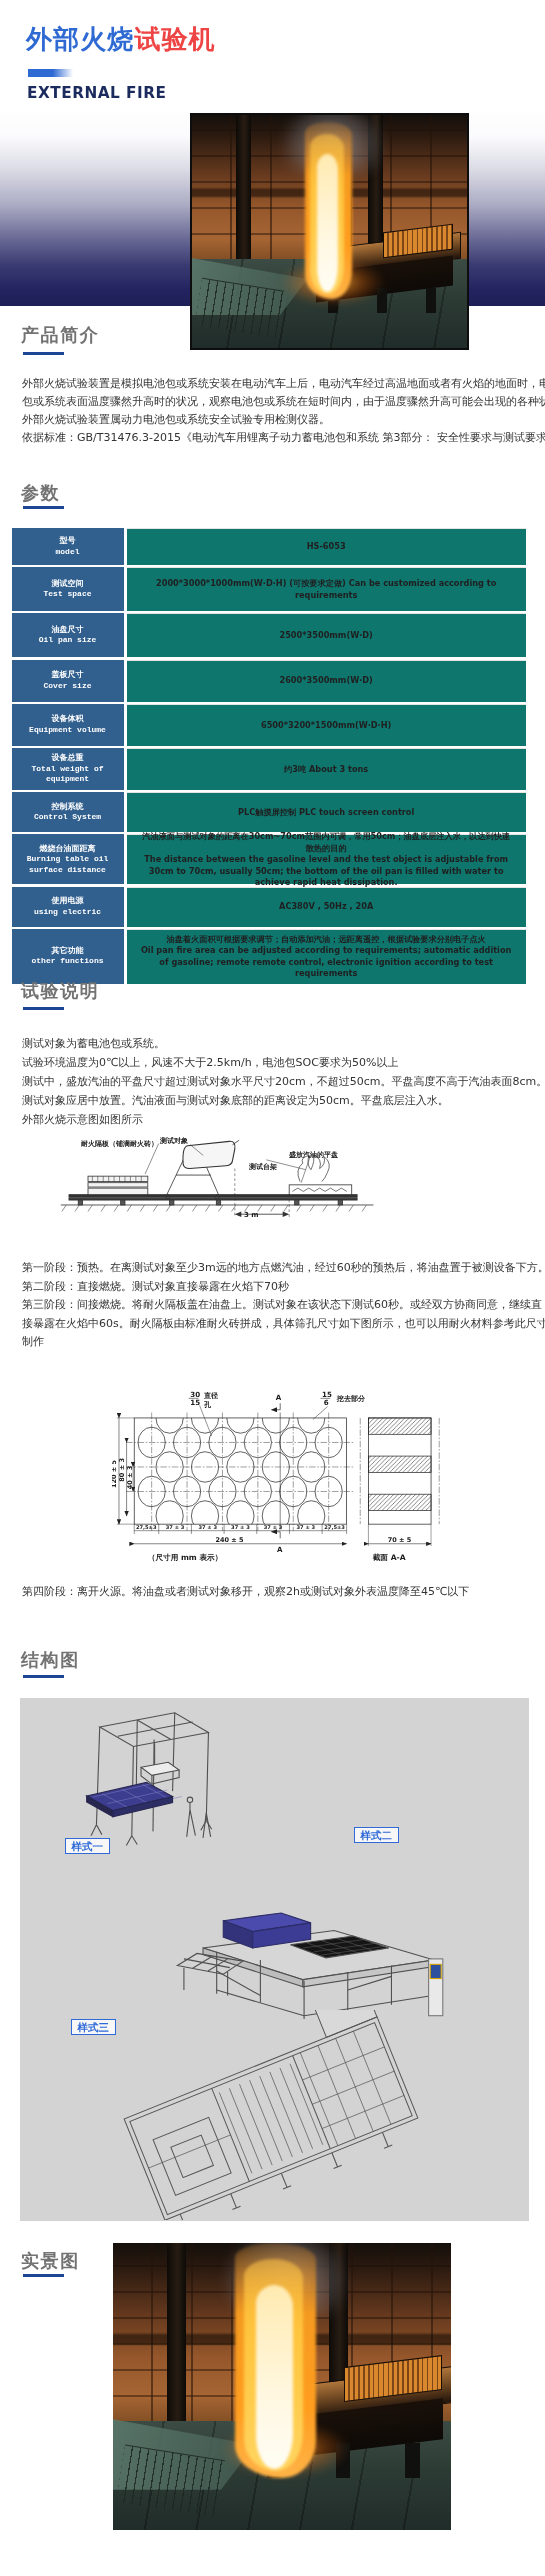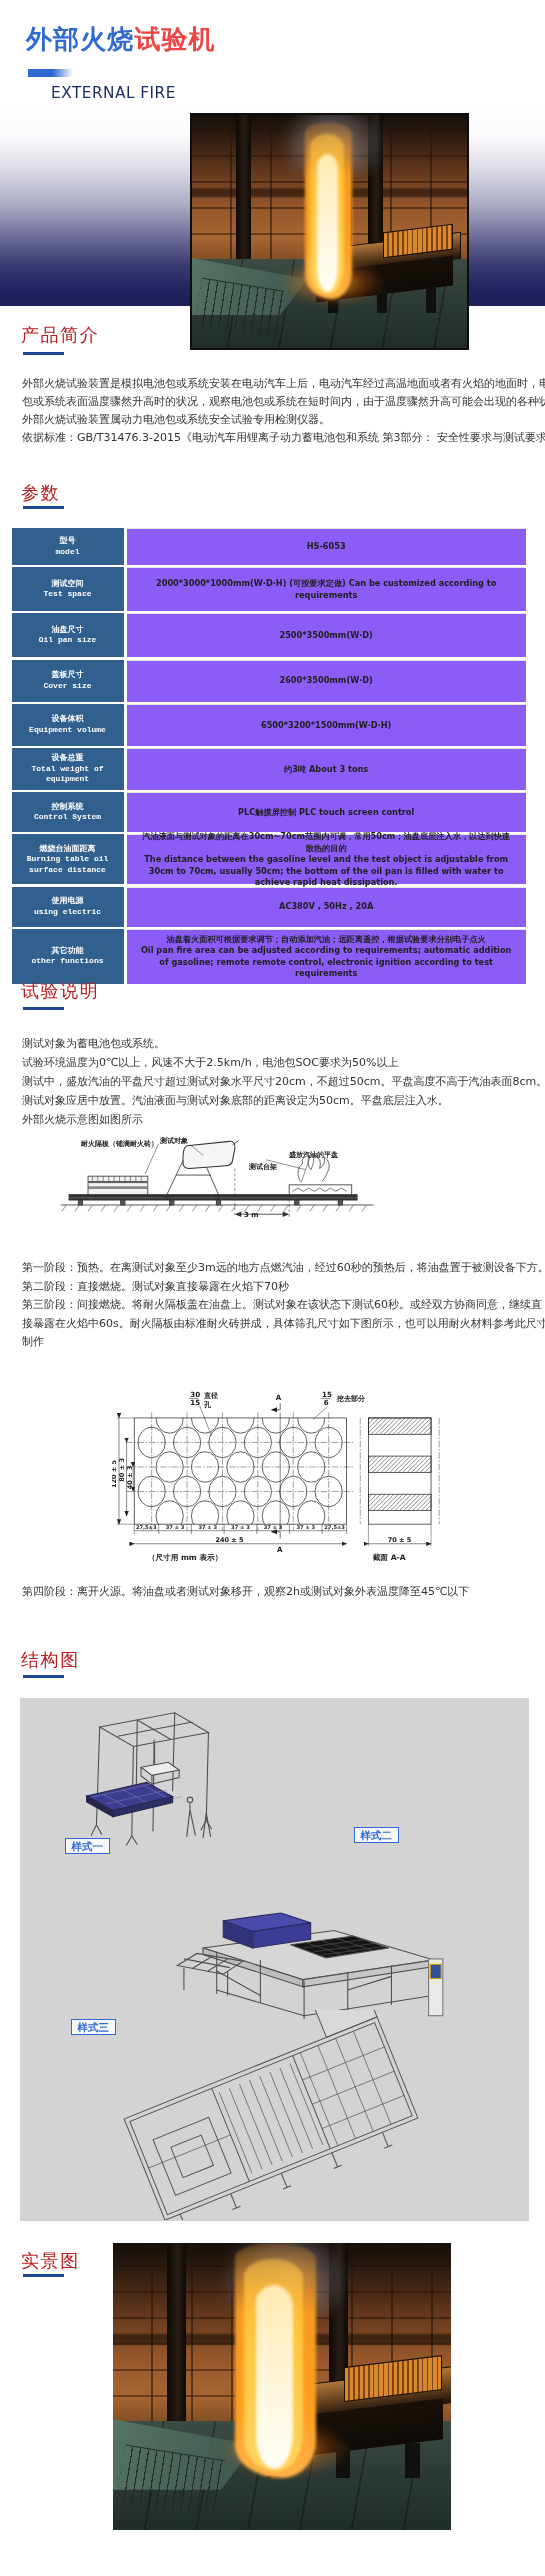--- a/index.html
+++ b/index.html
@@ -5,23 +5,23 @@
   html,body{margin:0;padding:0;background:#fff;}
   #page{position:relative;width:545px;height:2576px;background:#fff;overflow:hidden;
         font-family:"DejaVu Sans","Liberation Sans",sans-serif;}
   .abs{position:absolute;}
   
   .main-title{position:absolute;left:26px;top:22px;font-size:26px;font-weight:900;letter-spacing:1.1px;}
   .t-blue{color:#2f6ad3;}
   .t-navy{color:#ef4444;}
   .title-bar{position:absolute;left:28px;top:69px;width:45px;height:8.2px;
              background:linear-gradient(90deg,#2f6ad3 0%,#2f6ad3 55%,rgba(47,106,211,0) 100%);}
-  .subtitle{position:absolute;left:27px;top:84px;font-size:15.3px;font-weight:400;color:#1b2b5e;letter-spacing:0.5px;margin-left:24px;}
-  
-  .sec-head{position:absolute;left:21px;font-size:18px;font-weight:400;color:#b91c1c;letter-spacing:1.6px;}
+  .subtitle{position:absolute;left:27px;top:84px;font-size:15.3px;font-weight:700;color:#1b2b5e;letter-spacing:0.5px;}
+  
+  .sec-head{position:absolute;left:21px;font-size:18px;font-weight:700;color:#737373;letter-spacing:1.6px;}
   .sec-line{position:absolute;left:23px;width:41px;height:3.3px;background:#1c4596;}
   
   .hero-band{position:absolute;left:0;top:104px;width:545px;height:202px;
     background:linear-gradient(180deg,#ffffff 0%,#fbfbfd 16%,#dcdce6 32%,#ababc4 50%,#6c6c97 66%,#3a3a72 80%,#232360 92%,#1e1e58 100%);}
   
   .scene{position:absolute;overflow:hidden;background:#1c1410;}
   .scene-hero{left:190px;top:113px;width:275px;height:233px;border:2.2px solid #0d0d0d;}
   .scene-real{left:113px;top:2243px;width:338px;height:287px;}
   .sc-wall{position:absolute;left:0;top:0;right:0;height:62%;
     background:
@@ -69,21 +69,21 @@
   .para div{height:18px;line-height:18px;white-space:nowrap;}
   .para2 div{height:19px;line-height:19px;white-space:nowrap;}
   .para3 div{height:18.5px;line-height:18.5px;white-space:nowrap;}
   .oneline{position:absolute;left:22px;font-size:11px;color:#333;white-space:nowrap;}
   
   .ptable{position:absolute;left:11.5px;top:528px;width:514px;}
   .prow{display:flex;margin-bottom:2.2px;}
   .pl{width:112px;background:#315f8e;color:#fff;display:flex;flex-direction:column;
       align-items:center;justify-content:center;text-align:center;font-size:8px;line-height:10.4px;
       font-weight:600;padding:2.2px 3.3px;box-sizing:border-box;margin-right:3.3px;flex:none;font-family:Liberation Mono, monospace;}
-  .pv{flex:1;background:#8b5cf6;color:#1f1f1f;display:flex;flex-direction:column;align-items:center;
+  .pv{flex:1;background:#0f766e;color:#1f1f1f;display:flex;flex-direction:column;align-items:center;
       justify-content:center;text-align:center;font-size:8.2px;line-height:11.5px;font-weight:700;
       padding:2.2px 14px;box-sizing:border-box;border-top:0.5px solid #e4e4e0;}
   
   .diag-label{position:absolute;font-size:7px;color:#1c1c1c;font-weight:600;white-space:nowrap;}
   svg text{font-family:"DejaVu Sans","Liberation Sans",sans-serif;fill:#1c1c1c;}
   
   .gray-panel{position:absolute;left:19.6px;top:1698px;width:509px;height:523px;background:#d3d3d3;}
   .style-tag{position:absolute;font-size:10.4px;font-weight:700;color:#2f6ad8;border:1.1px solid #2f6ad8;
     background:rgba(250,250,250,.92);padding:0.5px 6px;line-height:13px;z-index:5;}
 </style>

